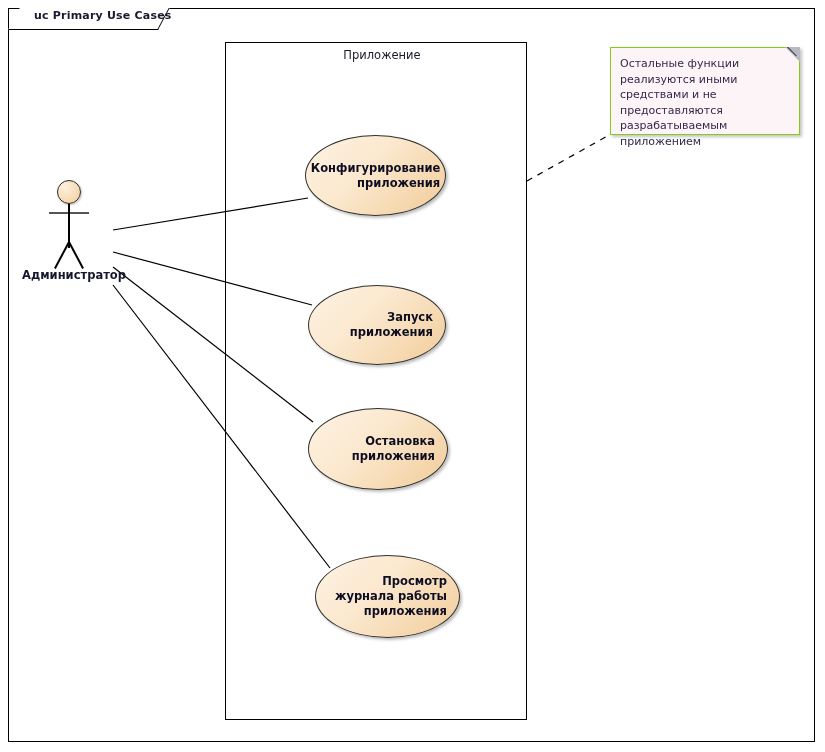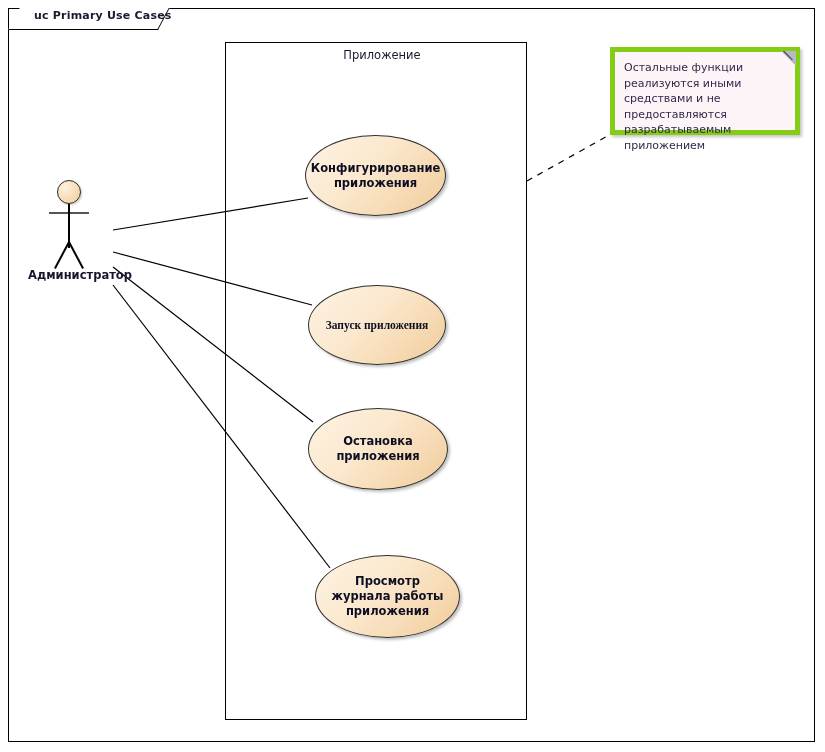--- a/index.html
+++ b/index.html
@@ -115,21 +115,21 @@
     position: absolute;
     top: 62px;
     width: 2px;
     height: 30px;
     background: #000000;
   }
   .actor-leg.left  { left: 28px; transform: rotate(28deg);  transform-origin: top center; }
   .actor-leg.right { left: 28px; transform: rotate(-28deg); transform-origin: top center; }
   .actor-label {
     position: absolute;
-    left: 10px;
+    left: 4px;
     top: 268px;
     width: 140px;
     text-align: center;
     font-size: 11.5px;
     font-weight: bold;
     color: #16162e;
     white-space: nowrap;
   }
 
   
@@ -141,34 +141,34 @@
     background: linear-gradient(135deg, #fdf3e4 0%, #fbe8ce 42%, #f5d7ae 78%, #efc998 100%);
     box-shadow: 2px 2px 3px rgba(0,0,0,0.26);
     display: flex;
     align-items: center;
     justify-content: center;
   }
   .usecase-label {
     font-size: 11.5px;
     font-weight: bold;
     color: #0e0e22;
-    text-align: center;
+    text-align: right;
     line-height: 15px;
     padding: 0 12px;
   }
 
   
   .note {
     position: absolute;
     left: 610px;
     top: 47px;
     width: 190px;
     height: 88px;
     background: #fdf4f8;
-    border: 5px solid #84cc16;
+    border: 1px solid #84cc16;
     box-sizing: border-box;
     box-shadow: 2px 2px 3px rgba(0,0,0,0.24);
   }
   .note-fold {
     position: absolute;
     right: -1px;
     top: -1px;
     width: 0;
     height: 0;
     border-left: 15px solid transparent;
@@ -239,21 +239,21 @@
     <div class="actor-body"></div>
     <div class="actor-leg left"></div>
     <div class="actor-leg right"></div>
   </div>
   <div class="actor-label">Администратор</div>
 
   <div class="usecase" style="left:305px; top:135px; width:141px; height:81px;">
     <span class="usecase-label">Конфигурирование приложения</span>
   </div>
 
-  <div class="usecase" style="left:308px; top:285px; width:138px; height:80px;font-family:Liberation Serif, serif;">
+  <div class="usecase" style="left:308px; top:285px; width:138px; height:80px;">
     <span class="usecase-label">Запуск приложения</span>
   </div>
 
   <div class="usecase" style="left:315px; top:555px; width:145px; height:83px;">
     <span class="usecase-label">Просмотр журнала работы приложения</span>
   </div>
 
   <div class="usecase" style="left:308px; top:408px; width:140px; height:82px;">
     <span class="usecase-label">Остановка приложения</span>
   </div>

